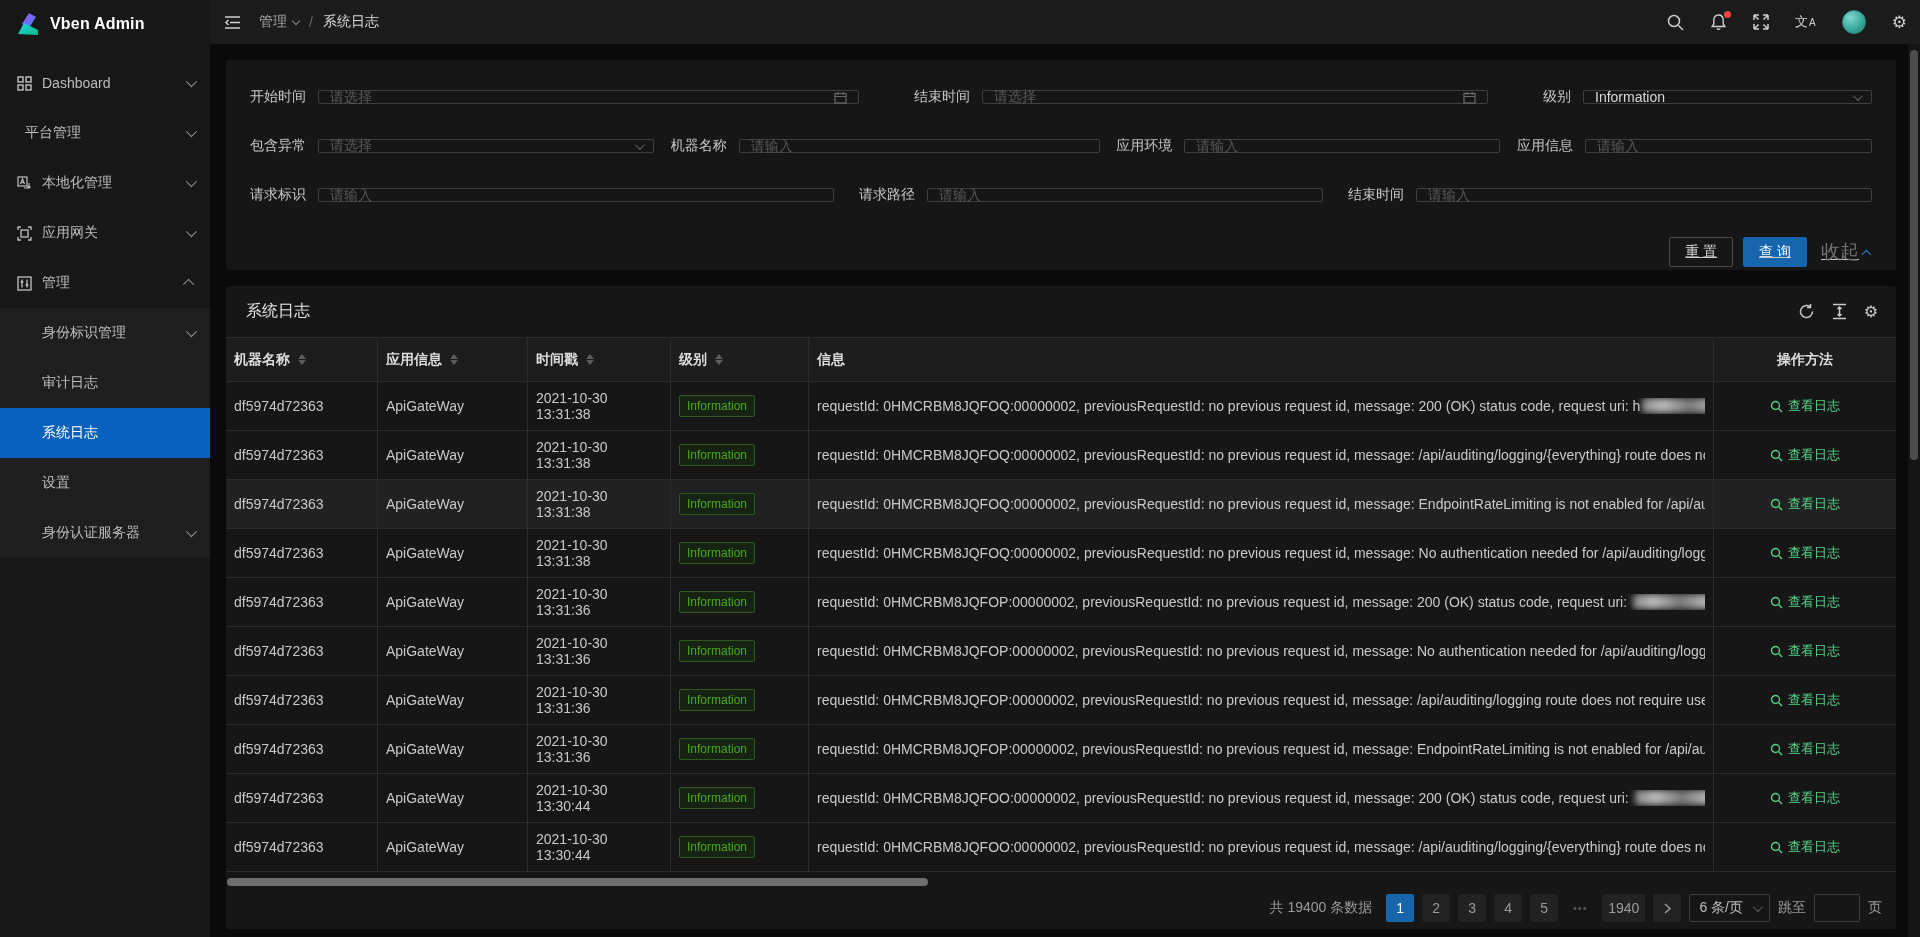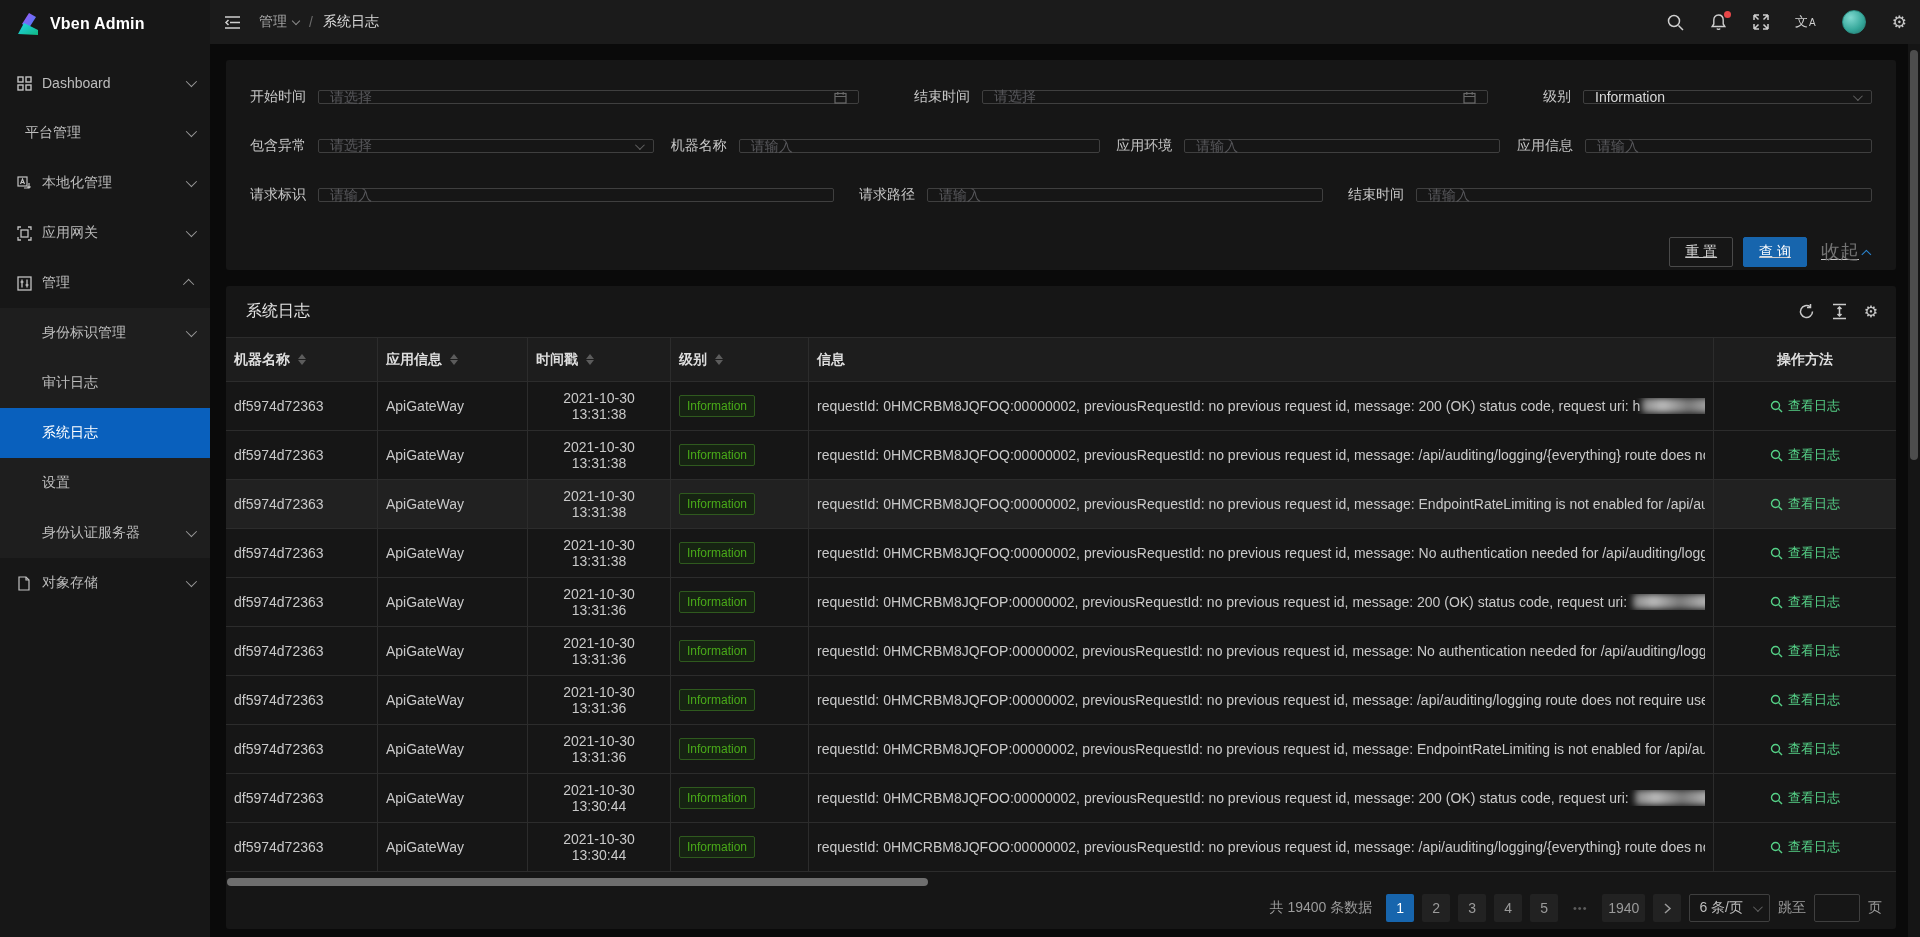--- a/index.html
+++ b/index.html
@@ -63,21 +63,21 @@
   .tc-title { font-size:16px; color:#e4e4e4; }
   .tc-tools { margin-left:auto; display:flex; align-items:center; gap:17px; }
   .tool-ico { cursor:pointer; display:flex; color:#c9c9c9; }
 
   .tbl { width:100%; }
   .trow { display:flex; border-bottom:1px solid #2c2c2c; height:49px; background:#161616; }
   .trow.head { height:45px; background:#1d1d1d; border-top:1px solid #2c2c2c; }
   .trow.hover { background:#212121; }
   .tcell { display:flex; align-items:center; padding:0 8px; font-size:14px; color:#c9c9c9; overflow:hidden; border-right:1px solid #2c2c2c; }
   .tcell:last-child { border-right:none; }
-  .c1{width:152px;} .c2{width:150px;} .c3{width:143px;text-align:center;} .c4{width:138px;} .c5{flex:1;} .c6{width:182px; justify-content:center;}
+  .c1{width:152px;} .c2{width:150px;} .c3{width:143px;} .c4{width:138px;} .c5{flex:1;} .c6{width:182px; justify-content:center;}
   .head .tcell { color:#dedede; font-weight:bold; }
   .sorter { display:flex; flex-direction:column; margin-left:8px; gap:1px; }
   .car-up { width:0; height:0; border-left:4px solid transparent; border-right:4px solid transparent; border-bottom:5px solid #5c5c5c; }
   .car-dn { width:0; height:0; border-left:4px solid transparent; border-right:4px solid transparent; border-top:5px solid #5c5c5c; }
   .badge-green { font-size:12px; color:#49aa19; background:#162312; border:1px solid #2f5a1e; border-radius:2px; padding:1px 7px; line-height:18px; }
   .msg { white-space:nowrap; overflow:hidden; }
   .redact { display:inline-block; width:104px; height:15px; border-radius:2px; vertical-align:-2px; margin:0 2px;
             background:linear-gradient(90deg,#9b9b9b,#d8d8d8 20%,#8a8a8a 45%,#cfcfcf 70%,#909090); filter:blur(3px); opacity:.85; }
   .action-link { color:#55d187; font-size:13px; display:flex; align-items:center; gap:5px; cursor:pointer; }
 
@@ -192,30 +192,20 @@
       </div>
       <div class="menu-item">
         <span>设置</span>
       </div>
       <div class="menu-item">
         <span>身份认证服务器</span>
         <span class="chev"></span>
       </div>
     </div>
 
-    <div class="menu-item">
-      <span class="mi-icon">
-        <svg width="14" height="15" viewBox="0 0 14 15" stroke="#c2c2c2" fill="none" stroke-width="1.2">
-          <path d="M2 1 H9 L12 4 V14 H2 Z"></path>
-            <path d="M9 1 V4 H12"></path>
-        </svg>
-      </span>
-      <span>对象存储</span>
-      <span class="chev"></span>
-    </div>
   </nav>
 </aside>
 
 <header class="topbar">
   <span class="fold-btn">
     <svg width="17" height="15" viewBox="0 0 17 15" stroke="#d0d0d0" fill="none" stroke-width="1.5">
       <path d="M1 2 H16 M6 7.5 H16 M1 13 H16 M4.5 5 L2 7.5 L4.5 10"></path>
     </svg>
   </span>
   <div class="breadcrumb">

